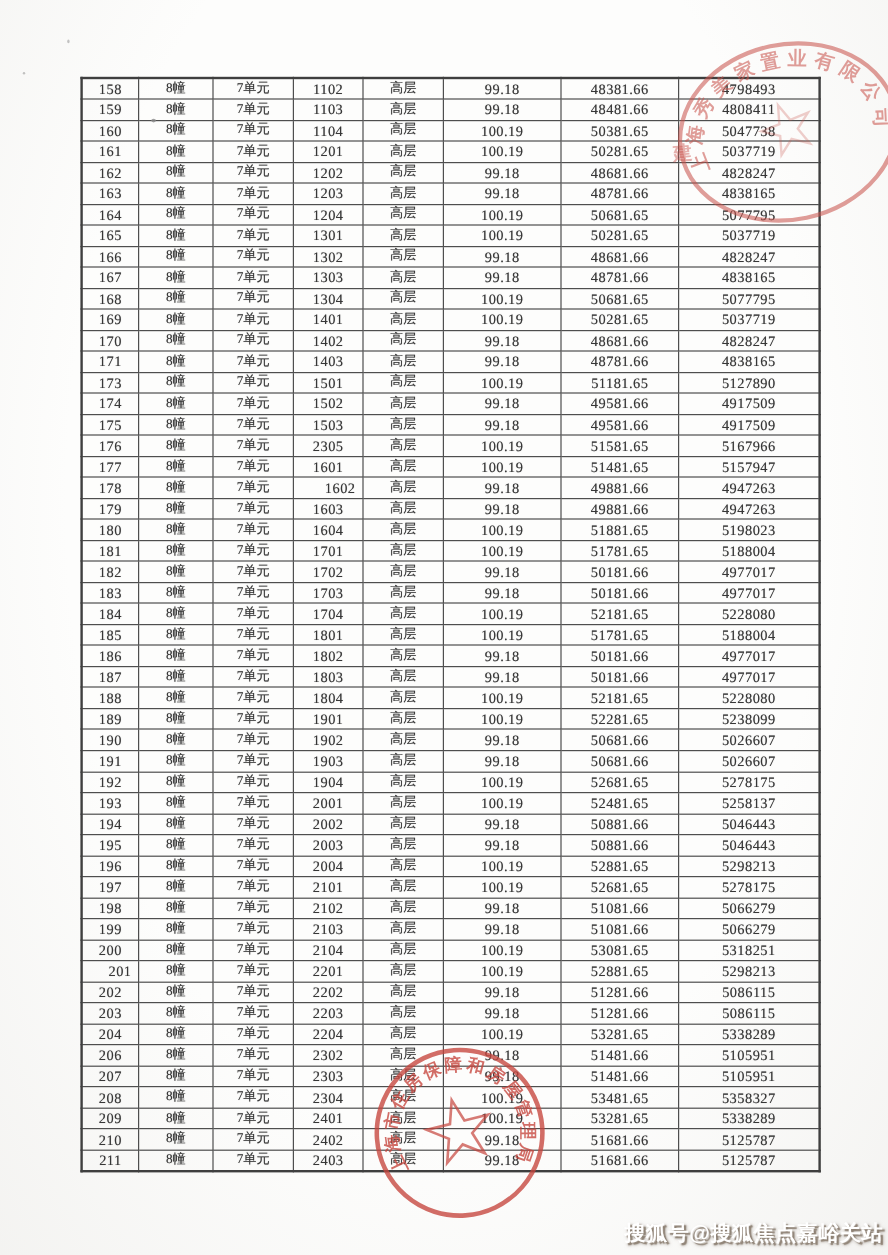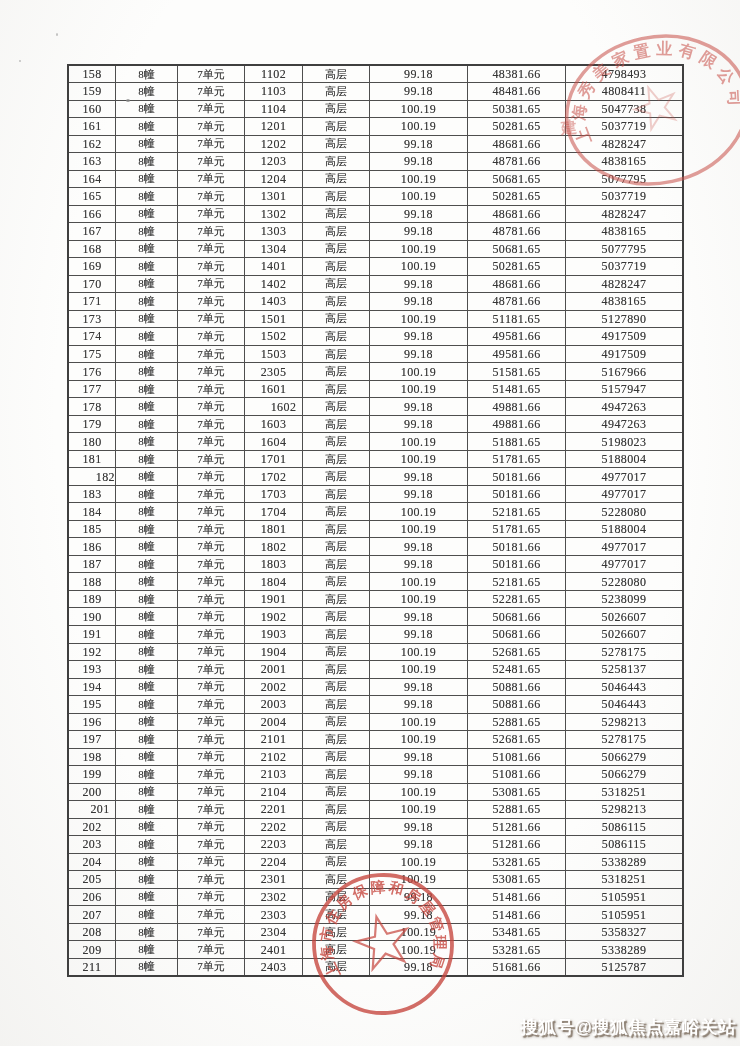--- a/index.html
+++ b/index.html
@@ -298,21 +298,21 @@
           <td class="num" style="width: 46px;">181</td>
           <td class="cjk" style="width: 61px;">8幢</td>
           <td class="cjk" style="width: 66px;">7单元</td>
           <td class="num" style="width: 57px;">1701</td>
           <td class="cjk" style="width: 66px;">高层</td>
           <td class="num" style="width: 97px;">100.19</td>
           <td class="num" style="width: 97px;">51781.65</td>
           <td class="num" style="width: 116px;">5188004</td>
         </tr>
         <tr style="height: 16.9074px;">
-          <td class="num" style="width: 46px; text-align: right;">182</td>
+          <td class="num" style="width: 46px;">182</td>
           <td class="cjk" style="width: 61px;">8幢</td>
           <td class="cjk" style="width: 66px;">7单元</td>
           <td class="num" style="width: 57px;">1702</td>
           <td class="cjk" style="width: 66px;">高层</td>
           <td class="num" style="width: 97px;">99.18</td>
           <td class="num" style="width: 97px;">50181.66</td>
           <td class="num" style="width: 116px;">4977017</td>
         </tr>
         <tr style="height: 16.9074px;">
           <td class="num" style="width: 46px;">183</td>
@@ -528,30 +528,20 @@
           <td class="num" style="width: 46px;">204</td>
           <td class="cjk" style="width: 61px;">8幢</td>
           <td class="cjk" style="width: 66px;">7单元</td>
           <td class="num" style="width: 57px;">2204</td>
           <td class="cjk" style="width: 66px;">高层</td>
           <td class="num" style="width: 97px;">100.19</td>
           <td class="num" style="width: 97px;">53281.65</td>
           <td class="num" style="width: 116px;">5338289</td>
         </tr>
         <tr style="height: 16.9074px;">
-          <td class="num" style="width: 46px;">205</td>
-          <td class="cjk" style="width: 61px;">8幢</td>
-          <td class="cjk" style="width: 66px;">7单元</td>
-          <td class="num" style="width: 57px;">2301</td>
-          <td class="cjk" style="width: 66px;">高层</td>
-          <td class="num" style="width: 97px;">100.19</td>
-          <td class="num" style="width: 97px;">53081.65</td>
-          <td class="num" style="width: 116px;">5318251</td>
-        </tr>
-        <tr style="height: 16.9074px;">
           <td class="num" style="width: 46px;">206</td>
           <td class="cjk" style="width: 61px;">8幢</td>
           <td class="cjk" style="width: 66px;">7单元</td>
           <td class="num" style="width: 57px;">2302</td>
           <td class="cjk" style="width: 66px;">高层</td>
           <td class="num" style="width: 97px;">99.18</td>
           <td class="num" style="width: 97px;">51481.66</td>
           <td class="num" style="width: 116px;">5105951</td>
         </tr>
         <tr style="height: 16.9074px;">
@@ -576,20 +566,30 @@
         </tr>
         <tr style="height: 16.9074px;">
           <td class="num" style="width: 46px;">209</td>
           <td class="cjk" style="width: 61px;">8幢</td>
           <td class="cjk" style="width: 66px;">7单元</td>
           <td class="num" style="width: 57px;">2401</td>
           <td class="cjk" style="width: 66px;">高层</td>
           <td class="num" style="width: 97px;">100.19</td>
           <td class="num" style="width: 97px;">53281.65</td>
           <td class="num" style="width: 116px;">5338289</td>
+        </tr>
+        <tr style="height: 16.9074px;">
+          <td class="num" style="width: 46px;">210</td>
+          <td class="cjk" style="width: 61px;">8幢</td>
+          <td class="cjk" style="width: 66px;">7单元</td>
+          <td class="num" style="width: 57px;">2402</td>
+          <td class="cjk" style="width: 66px;">高层</td>
+          <td class="num" style="width: 97px;">99.18</td>
+          <td class="num" style="width: 97px;">51681.66</td>
+          <td class="num" style="width: 116px;">5125787</td>
         </tr>
         <tr style="height: 16.9074px;">
           <td class="num" style="width: 46px;">211</td>
           <td class="cjk" style="width: 61px;">8幢</td>
           <td class="cjk" style="width: 66px;">7单元</td>
           <td class="num" style="width: 57px;">2403</td>
           <td class="cjk" style="width: 66px;">高层</td>
           <td class="num" style="width: 97px;">99.18</td>
           <td class="num" style="width: 97px;">51681.66</td>
           <td class="num" style="width: 116px;">5125787</td>

